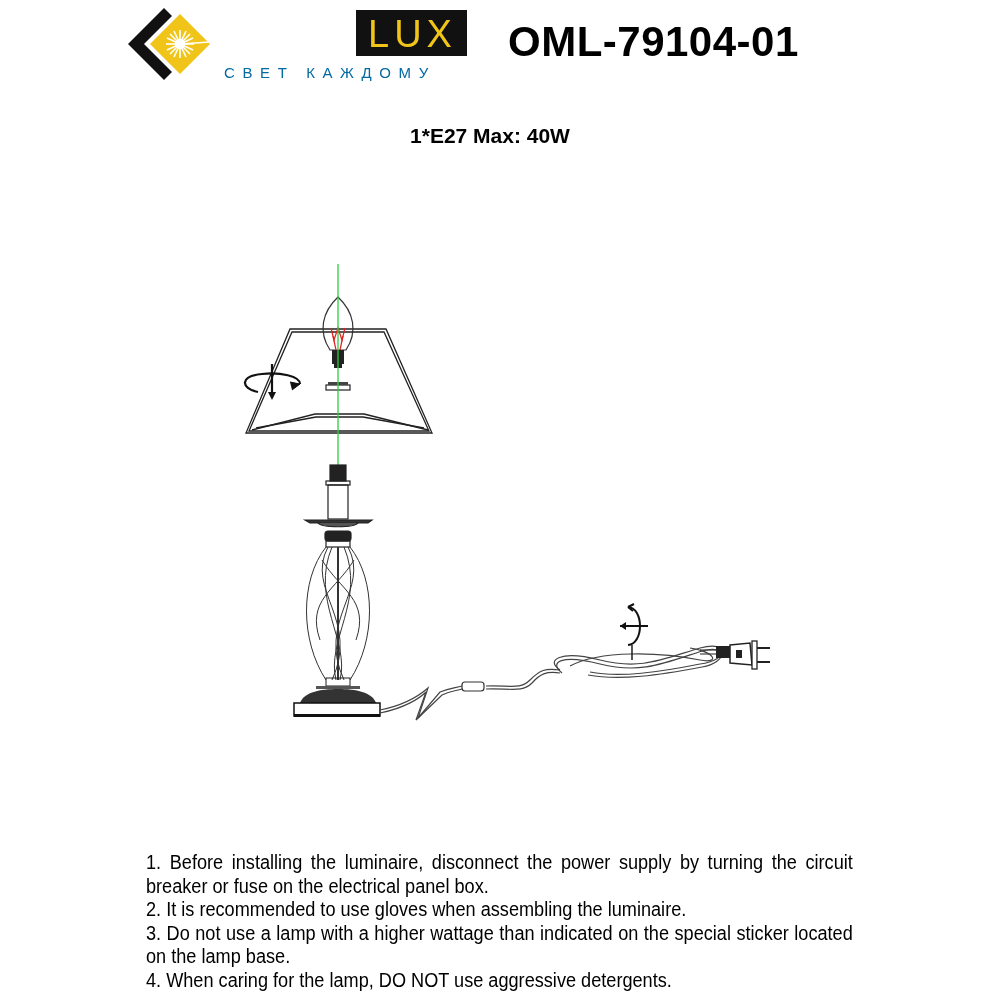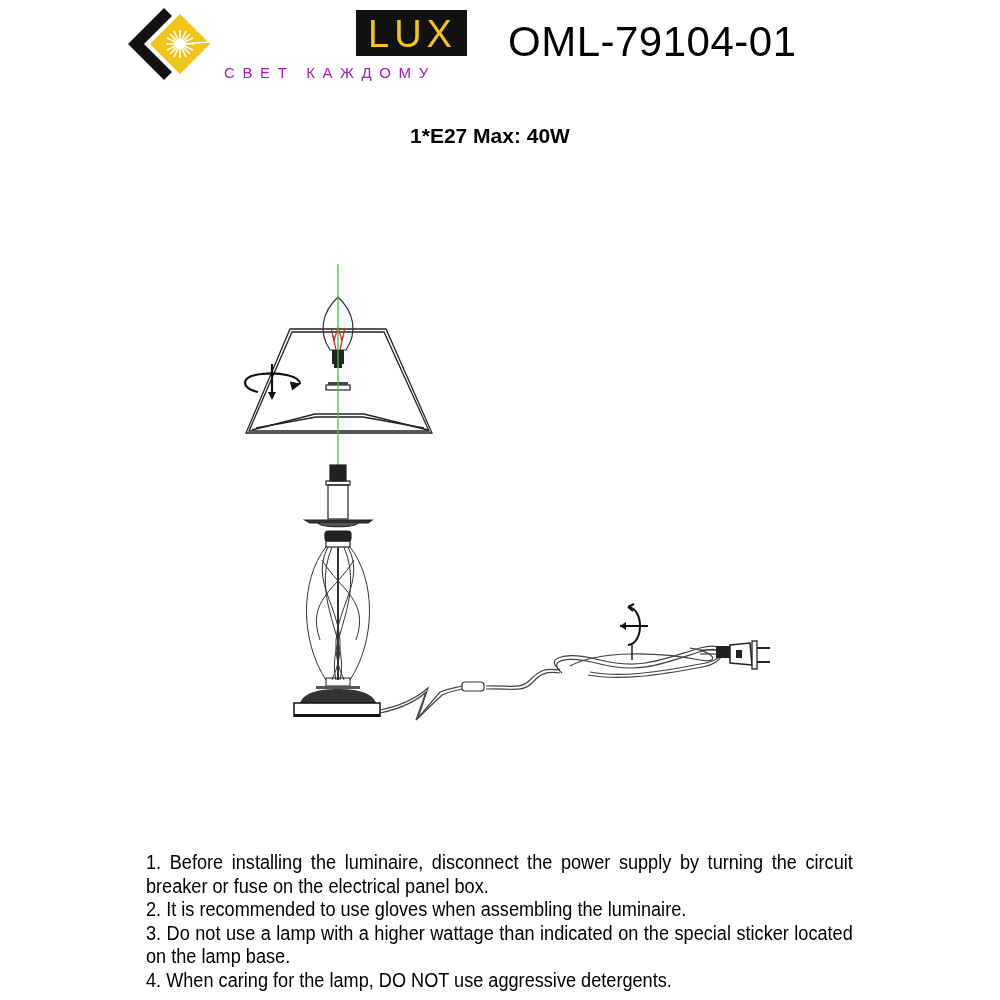--- a/index.html
+++ b/index.html
@@ -2,22 +2,22 @@
 <html><head>
   <meta charset="utf-8">
   <style>
     html, body { margin: 0; padding: 0; background: #ffffff; }
     body { width: 1000px; height: 1000px; position: relative; overflow: hidden; font-family: "Liberation Sans", sans-serif; color: #000; }
     .logo { position: absolute; left: 128px; top: 4px; width: 340px; height: 80px; }
     .logo-mark { position: absolute; left: 0; top: 0; }
     .brand-omni { position: absolute; left: 96px; top: 10px; font-size: 38px; letter-spacing: 6px; font-weight: 400; color: #111; }
     .brand-lux-box { position: absolute; left: 228px; top: 6px; width: 111px; height: 46px; background: #111; }
     .brand-lux { position: absolute; left: 12px; top: 3px; font-size: 38px; letter-spacing: 5px; color: #f0c419; }
-    .tagline { position: absolute; left: 96px; top: 60px; font-size: 15px; letter-spacing: 7.6px; color: #a21caf; }
-    .model { position: absolute; left: 508px; top: 18px; font-size: 42px; font-weight: 400; letter-spacing: 0.5px; }
+    .tagline { position: absolute; left: 96px; top: 60px; font-size: 15px; letter-spacing: 7.6px; color: #0369a1; }
+    .model { position: absolute; left: 508px; top: 18px; font-size: 42px; font-weight: 700; letter-spacing: 0.5px; }
     .spec { position: absolute; left: 0; width: 1000px; top: 124px; text-align: center; font-size: 21px; font-weight: 700; padding-left: 0; }
     .spec span { position: relative; left: -10px; }
     .drawing { position: absolute; left: 0; top: 0; }
     .notes { position: absolute; left: 146px; top: 851px; width: 706px; font-size: 19.5px; line-height: 23.5px; transform: scaleX(0.93); transform-origin: left top; width: 760px; }
     .note-p { margin: 0; text-align: justify; text-align-last: left; }
   </style>
 </head>
 <body>
 
 <div class="logo">

